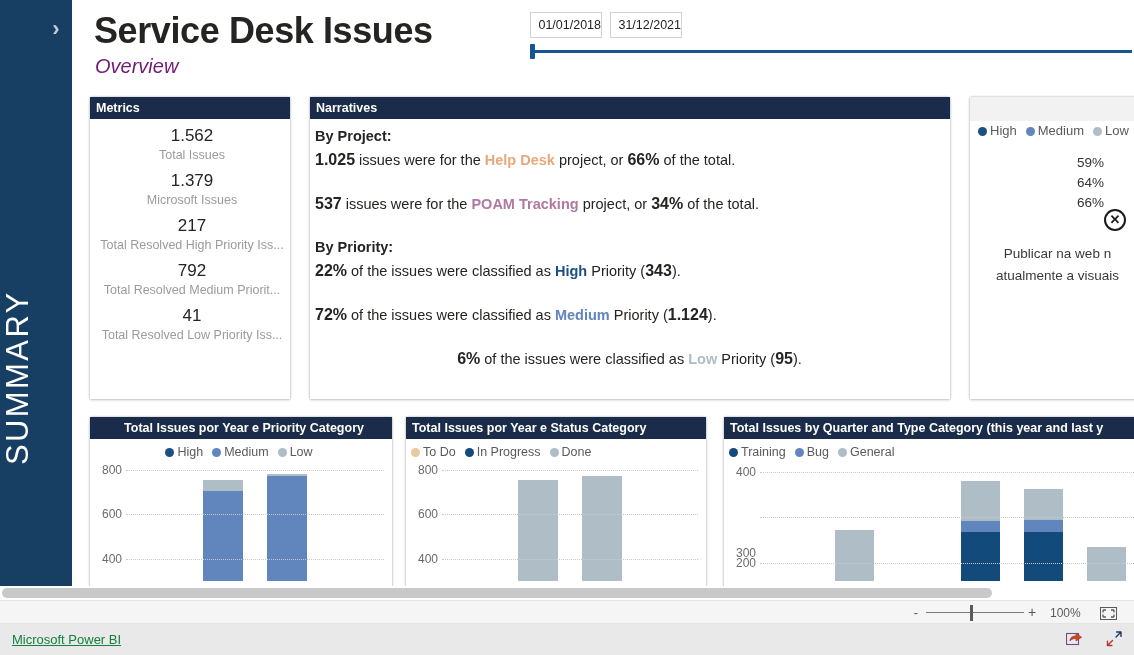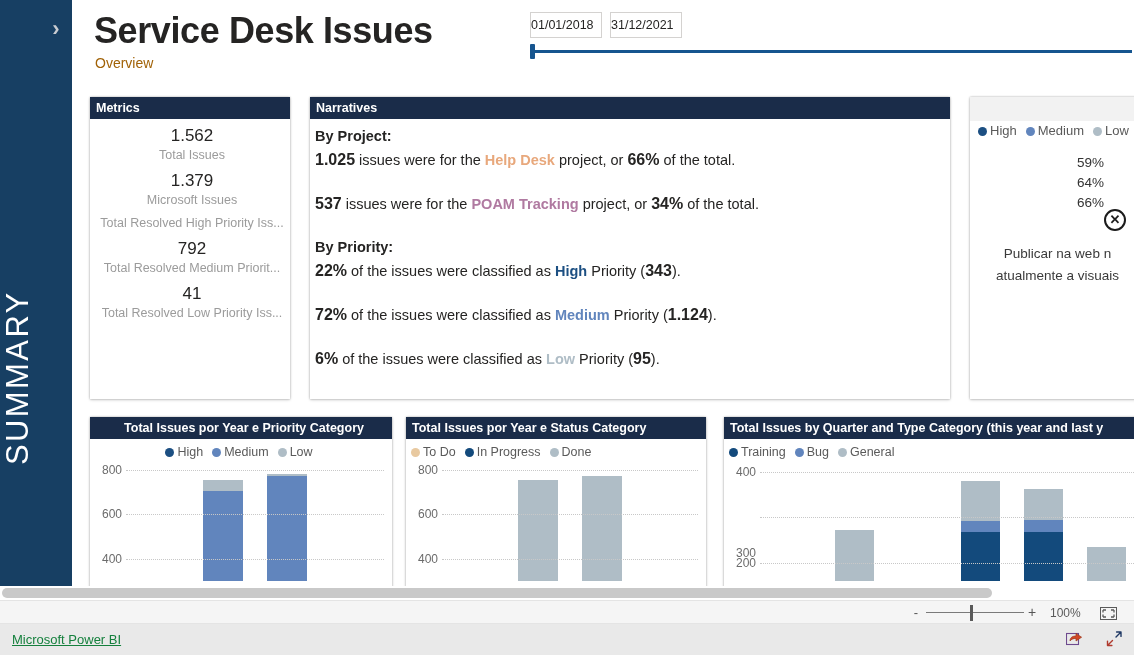--- a/index.html
+++ b/index.html
@@ -76,41 +76,42 @@
     position: absolute;
     left: 22px; top: 10px;
     font-size: 36px;
     font-weight: bold;
     color: #252423;
     letter-spacing: -0.4px;
   }
   #page-subtitle {
     position: absolute;
     left: 23px; top: 55px;
-    font-size: 14px;
-    color: #a16207;
+    font-size: 20px;
+    font-style: italic;
+    color: #701a75;
   }
 
   
   #date-slicer {
     position: absolute;
     left: 458px; top: 8px;
     width: 604px;
     height: 58px;
   }
   .date-box {
     position: absolute;
     top: 4px;
     height: 26px;
     border: 1px solid #d4d2d0;
     background: #ffffff;
     font-size: 12.5px;
     color: #252423;
     line-height: 24px;
-    text-align: left;
+    text-align: right;
     cursor: text;
   }
   #date-start { left: 0px; width: 72px; }
   #date-end   { left: 80px; width: 72px; }
   #slider-track {
     position: absolute;
     left: 2px; top: 42px;
     width: 600px;
     height: 3px;
     background: #16558F;
@@ -171,21 +172,21 @@
     height: 302px;
   }
   #narratives-body {
     padding: 6px 6px 0 5px;
     font-size: 14.5px;
     color: #252423;
     line-height: 23px;
   }
   .nar-head { font-weight: bold; font-size: 14.5px; }
   .nar-line { margin-bottom: 20px; }
-  .nar-line:last-child { margin-bottom: 0; }
+  .nar-line:last-child { margin-bottom: 0; text-align: center; }
   .big { font-weight: bold; font-size: 16px; }
   .lk-helpdesk { color: #E8A87C; font-weight: bold; }
   .lk-poam     { color: #B07AA1; font-weight: bold; }
   .lk-high     { color: #1C4F82; font-weight: bold; }
   .lk-medium   { color: #6185BD; font-weight: bold; }
   .lk-low      { color: #AFBDC6; font-weight: bold; }
 
   
   #right-panel {
     left: 898px; top: 97px;
@@ -415,20 +416,21 @@
       <div id="metrics-body">
         <div class="metric-row">
           <div class="metric-value">1.562</div>
           <div class="metric-label">Total Issues</div>
         </div>
         <div class="metric-row">
           <div class="metric-value">1.379</div>
           <div class="metric-label">Microsoft Issues</div>
         </div>
         <div class="metric-row">
+          <div class="metric-value">217</div>
           <div class="metric-label">Total Resolved High Priority Iss...</div>
         </div>
         <div class="metric-row">
           <div class="metric-value">792</div>
           <div class="metric-label">Total Resolved Medium Priorit...</div>
         </div>
         <div class="metric-row">
           <div class="metric-value">41</div>
           <div class="metric-label">Total Resolved Low Priority Iss...</div>
         </div>

